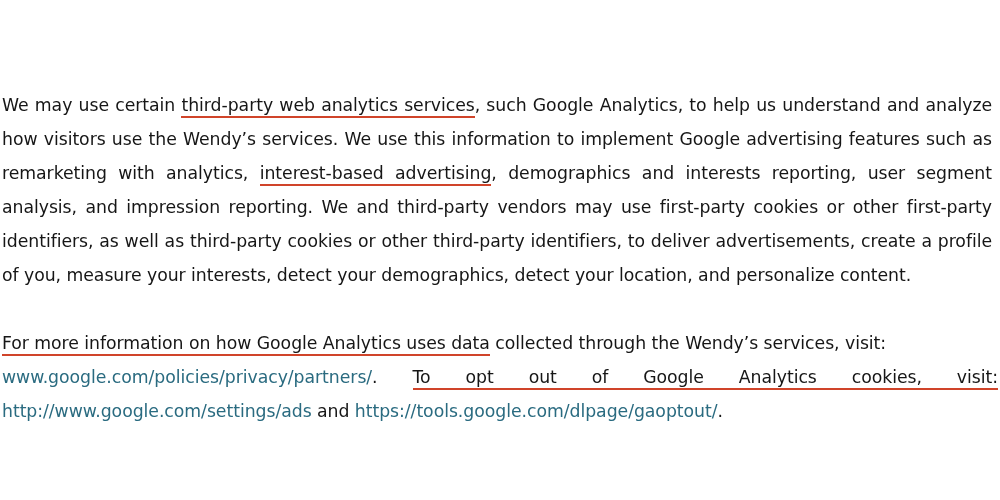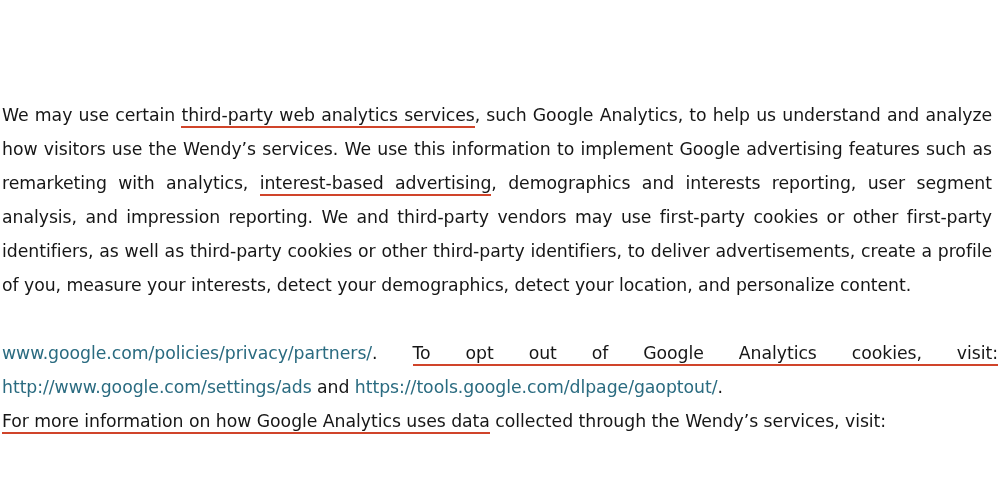--- a/index.html
+++ b/index.html
@@ -30,21 +30,21 @@
     font-size: 27px;
     font-weight: bold;
     letter-spacing: 0.1px;
     color: #4a3631;
     line-height: 38px;
     white-space: nowrap;
   }
   .body-block {
     position: absolute;
     left: 2px;
-    top: 98px;
+    top: 88px;
     width: 990px;
   }
   p.para {
     margin: 0;
     padding: 0;
     font-size: 17.3px;
     line-height: 34px;
     color: #161616;
     text-align: justify;
     text-justify: inter-word;
@@ -78,18 +78,18 @@
 
 <div class="page">
 
 
   <div class="body-block">
 
     <p class="para p1"><span>We may use certain </span><span class="u-red">third-party web analytics services</span><span>, such Google Analytics, to help us understand and analyze how visitors use the Wendy’s services. We use this information to implement Google advertising features such as remarketing with analytics, </span><span class="u-red">interest-based advertising</span><span>, demographics and interests reporting, user segment analysis, and impression reporting. We and third-party vendors may use first-party cookies or other first-party identifiers, as well as third-party cookies or other third-party identifiers, to deliver advertisements, create a profile of you, measure your interests, detect your demographics, detect your location, and personalize content.</span></p>
 
     <p class="spacer"></p>
 
+    <p class="para p2"><span class="u-red">For more information on how Google Analytics uses data</span><span> collected through the Wendy’s services, visit:</span></p>
+
     <p class="para p3"><span class="link">www.google.com/policies/privacy/partners/</span><span>.  </span><span class="u-red">To opt out of Google Analytics cookies, visit:</span><span> </span><span class="link">http://www.google.com/settings/ads</span><span> and </span><span class="link">https://tools.google.com/dlpage/gaoptout/</span><span>.</span></p>
-
-    <p class="para p2"><span class="u-red">For more information on how Google Analytics uses data</span><span> collected through the Wendy’s services, visit:</span></p>
 
   </div>
 </div>
 
 </body></html>

